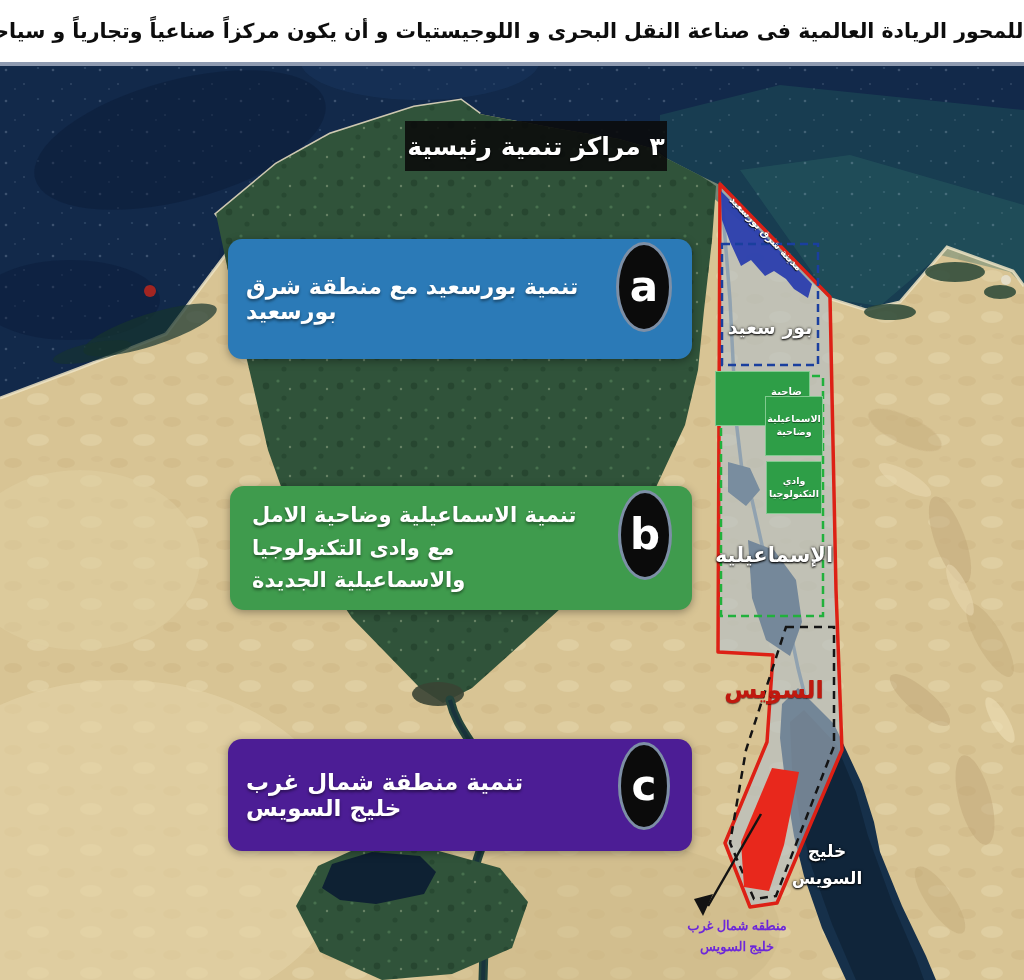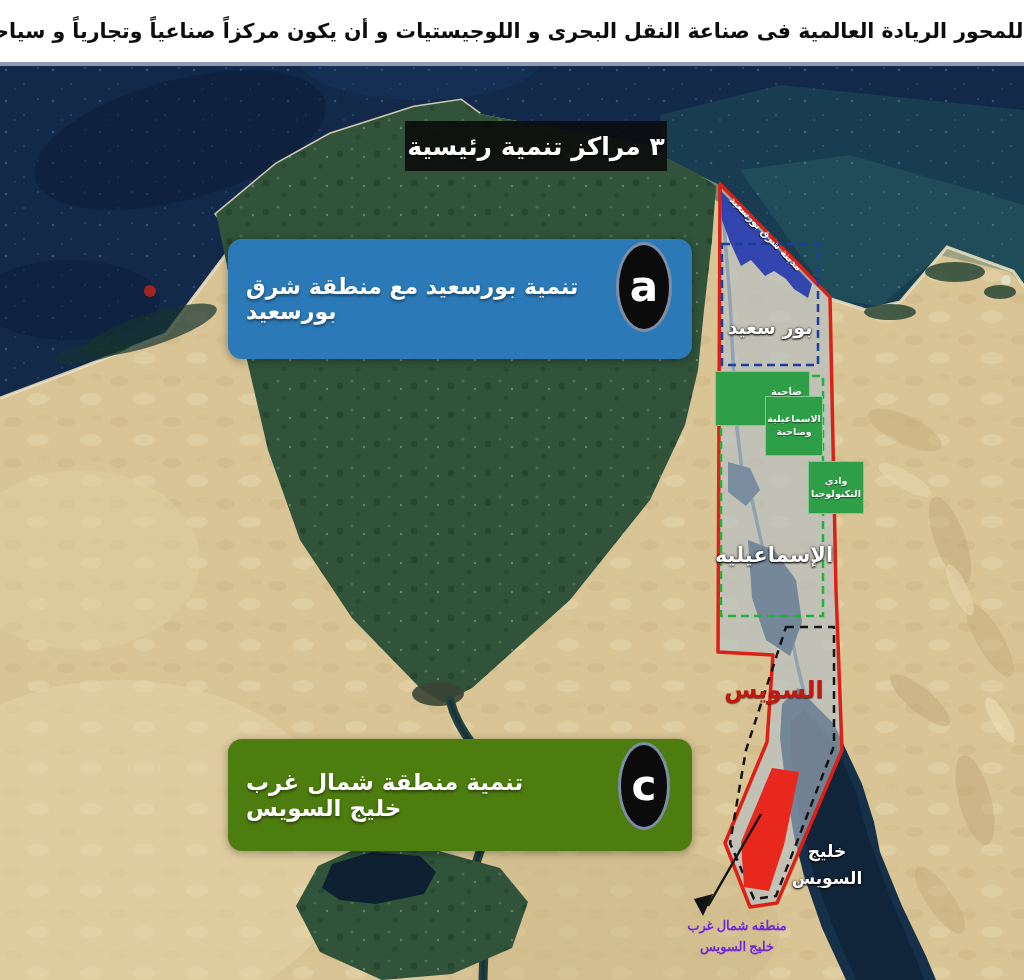--- a/index.html
+++ b/index.html
@@ -33,21 +33,21 @@
   #bannerB .oval{left:388px;top:4px;width:48px;height:84px;}
   #bannerC{left:228px;top:739px;width:464px;height:112px;background:#e8392b;}
   #bannerC .zl{padding:0 112px 0 18px;font-size:23px;}
   #bannerC .oval{left:390px;top:3px;width:46px;height:82px;}
   
   .gbox{position:absolute;z-index:2;background:#2e9e47;border:1px solid rgba(230,255,230,.45);
         color:#fff;font-weight:bold;text-align:center;direction:rtl;display:flex;align-items:center;
         justify-content:center;line-height:1.35;text-shadow:0 1px 1px rgba(0,0,0,.5);}
   #amalBox{left:715px;top:371px;width:45px;height:53px;font-size:10px;padding-left:48px;}
   #newIsmBox{left:765px;top:396px;width:56px;height:58px;font-size:9.5px;}
-  #techBox{left:766px;top:461px;width:54px;height:51px;font-size:9.5px;margin-left:42px;}
+  #techBox{left:766px;top:461px;width:54px;height:51px;font-size:9.5px;}
   
   #lbPortSaid{left:718px;top:316px;width:104px;font-size:19px;letter-spacing:1px;}
   #lbIsmailia{left:712px;top:543px;width:124px;font-size:21px;}
   #lbSuez{left:722px;top:676px;width:104px;font-size:24px;color:#c0190f;
           text-shadow:0 1px 1px rgba(40,0,0,.55);}
   #lbGulf{left:790px;top:838px;width:74px;font-size:17px;line-height:1.6;}
   #lbEPS{left:700px;top:228px;width:132px;font-size:10px;color:#fff;
          transform:rotate(46deg);text-shadow:0 1px 1px #000;}
   #lbNW{left:676px;top:916px;width:122px;font-size:13px;color:#6d28d9;line-height:1.6;font-family:Liberation Serif, serif;}
 </style>
@@ -173,22 +173,28 @@
 
   <div id="mainBanner">٣ مراكز تنمية رئيسية</div>
 
   <div id="bannerA" class="zbanner" style="background: rgb(43, 122, 183);">
     <div class="zl">تنمية بورسعيد مع منطقة شرق بورسعيد</div>
     <div class="oval">
       <span>a</span>
     </div>
   </div>
 
-
-  <div id="bannerC" class="zbanner" style="background: #4d7c0f; text-decoration: underline;">
+  <div id="bannerB" class="zbanner" style="background: rgb(63, 155, 77);">
+    <div class="zl">تنمية الاسماعيلية وضاحية الامل مع وادى التكنولوجيا والاسماعيلية الجديدة</div>
+    <div class="oval">
+      <span>b</span>
+    </div>
+  </div>
+
+  <div id="bannerC" class="zbanner" style="background: #4c1d95; text-decoration: underline;">
     <div class="zl">تنمية منطقة شمال غرب خليج السويس</div>
     <div class="oval">
       <span>c</span>
     </div>
   </div>
 
   <div id="amalBox" class="gbox">ضاحية الأمل</div>
   <div id="newIsmBox" class="gbox">الاسماعيلية وضاحية</div>
   <div id="techBox" class="gbox">وادي التكنولوجيا</div>
 

